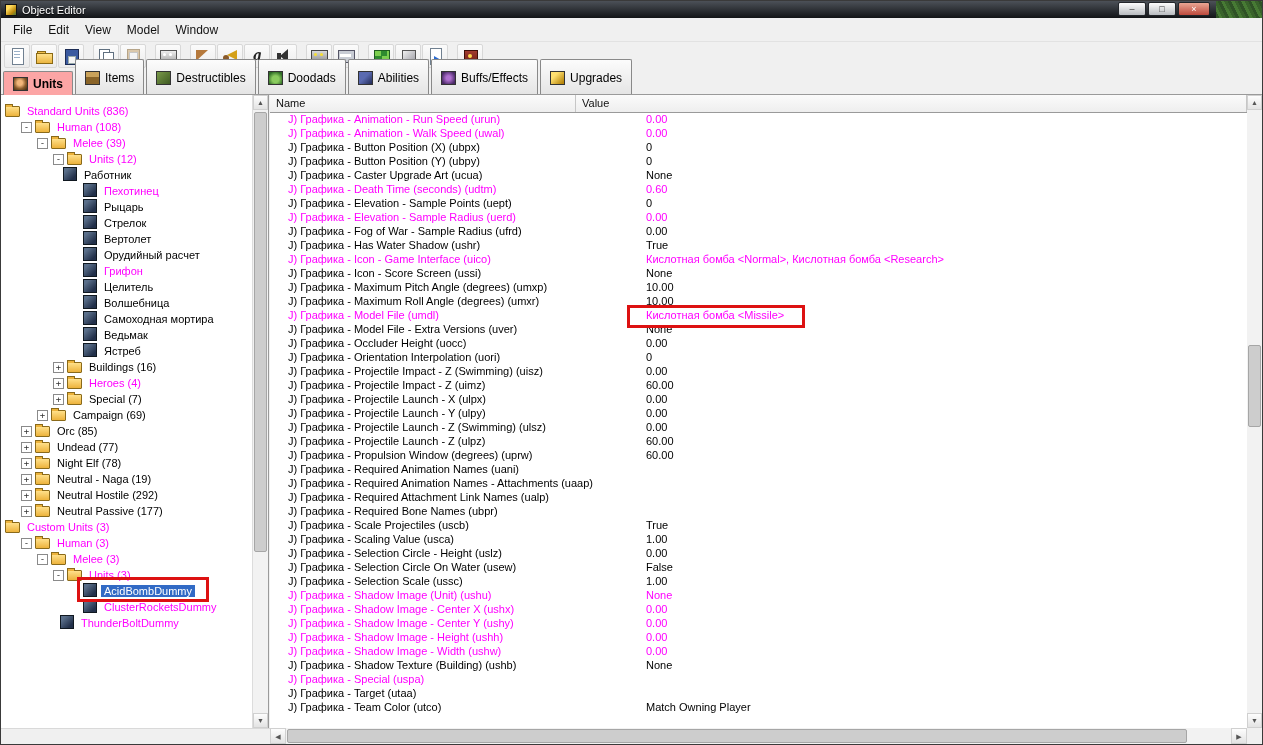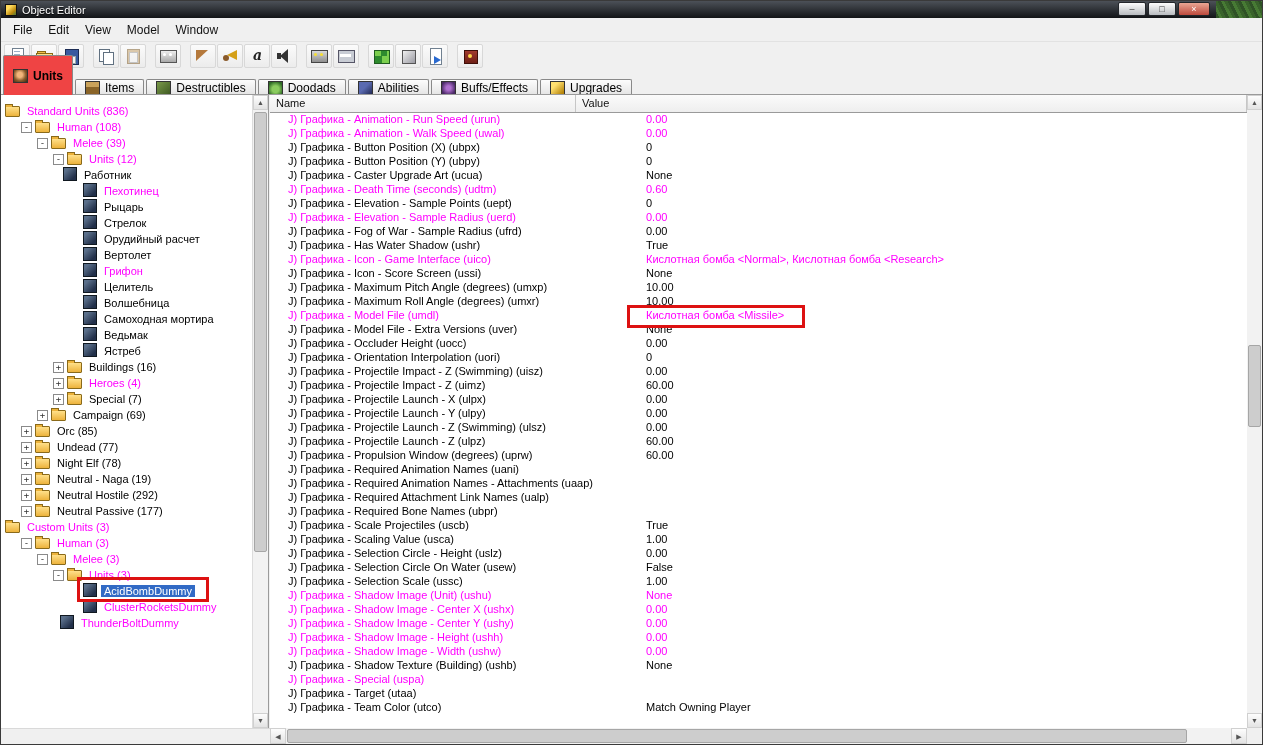--- a/index.html
+++ b/index.html
@@ -51,22 +51,22 @@
   .ic-object-manager::after{content:"";position:absolute;left:3px;top:4px;width:12px;height:5px;background:linear-gradient(90deg,#7ccf4e 50%,#2e8b2e 50%);}
   .ic-import-manager::before{content:"";position:absolute;left:3px;top:3px;width:12px;height:12px;background:linear-gradient(135deg,#f0f0f0,#9a9aa2);border:1px solid #555;}
   .ic-export-page::before{content:"";position:absolute;left:4px;top:1px;width:10px;height:15px;background:#fff;border:1px solid #708090;}
   .ic-export-page::after{content:"";position:absolute;left:8px;top:9px;width:0;height:0;border-left:7px solid #2a6ad0;border-top:4px solid transparent;border-bottom:4px solid transparent;}
   .ic-campaign-editor::before{content:"";position:absolute;left:3px;top:3px;width:12px;height:12px;background:linear-gradient(#a23b2e,#6e1f16);border:1px solid #3f0e08;}
   .ic-campaign-editor::after{content:"";position:absolute;left:7px;top:7px;width:4px;height:4px;background:#ffd84a;border-radius:50%;}
 
   
   #tabbar{position:absolute;left:0;top:69px;width:100%;height:25px;background:#f0f0f0;display:flex;align-items:flex-end;padding-left:2px;}
   #tabline{position:absolute;left:0;top:93px;width:100%;height:1px;background:#9a9a9a;z-index:1;}
-  .tab{display:flex;align-items:center;gap:5px;padding:0 9px;height:16px;border:1px solid #898989;border-bottom:none;border-radius:2px 2px 0 0;background:linear-gradient(#fcfcfc,#e4e4e4);margin-right:2px;font-size:12px;position:relative;z-index:0;white-space:nowrap;}
-  .tab.active{height:40px;z-index:2;background:#ef4444;font-weight:bold;}
+  .tab{display:flex;align-items:center;gap:5px;padding:0 9px;height:36px;border:1px solid #898989;border-bottom:none;border-radius:2px 2px 0 0;background:linear-gradient(#fcfcfc,#e4e4e4);margin-right:2px;font-size:12px;position:relative;z-index:0;white-space:nowrap;}
+  .tab.active{height:24px;z-index:2;background:#fca5a5;font-weight:bold;}
   .ti{width:15px;height:14px;border:1px solid #333;flex:none;}
   .ti-units{background:radial-gradient(circle at 45% 40%,#f2b67a 25%,#8a5a2a 60%,#3a2a14 100%);}
   .ti-items{background:linear-gradient(#caa25a 40%,#8a6428 40%);}
   .ti-destructibles{background:linear-gradient(135deg,#7a9a4a,#3f5a22);}
   .ti-doodads{background:radial-gradient(circle at 50% 60%,#8acb5e 35%,#2f6b26 80%);}
   .ti-abilities{background:linear-gradient(135deg,#5a6ab0 45%,#222a55 100%);}
   .ti-buffs-effects{background:radial-gradient(circle at 50% 50%,#b070d0 25%,#4a2a66 80%);}
   .ti-upgrades{background:linear-gradient(135deg,#ffe070 30%,#b8860b 90%);}
 
   
@@ -267,26 +267,26 @@
           <span class="tree-label">Рыцарь</span>
         </div>
         <div class="tree-row" style="padding-left: 68px;">
           <div class="leaf-spacer"></div>
           <div class="unit-icon"></div>
           <span class="tree-label">Стрелок</span>
         </div>
         <div class="tree-row" style="padding-left: 68px;">
           <div class="leaf-spacer"></div>
           <div class="unit-icon"></div>
+          <span class="tree-label">Вертолет</span>
+        </div>
+        <div class="tree-row" style="padding-left: 68px;">
+          <div class="leaf-spacer"></div>
+          <div class="unit-icon"></div>
           <span class="tree-label">Орудийный расчет</span>
-        </div>
-        <div class="tree-row" style="padding-left: 68px;">
-          <div class="leaf-spacer"></div>
-          <div class="unit-icon"></div>
-          <span class="tree-label">Вертолет</span>
         </div>
         <div class="tree-row" style="padding-left: 68px;">
           <div class="leaf-spacer"></div>
           <div class="unit-icon"></div>
           <span class="tree-label modified">Грифон</span>
         </div>
         <div class="tree-row" style="padding-left: 68px;">
           <div class="leaf-spacer"></div>
           <div class="unit-icon"></div>
           <span class="tree-label">Целитель</span>

